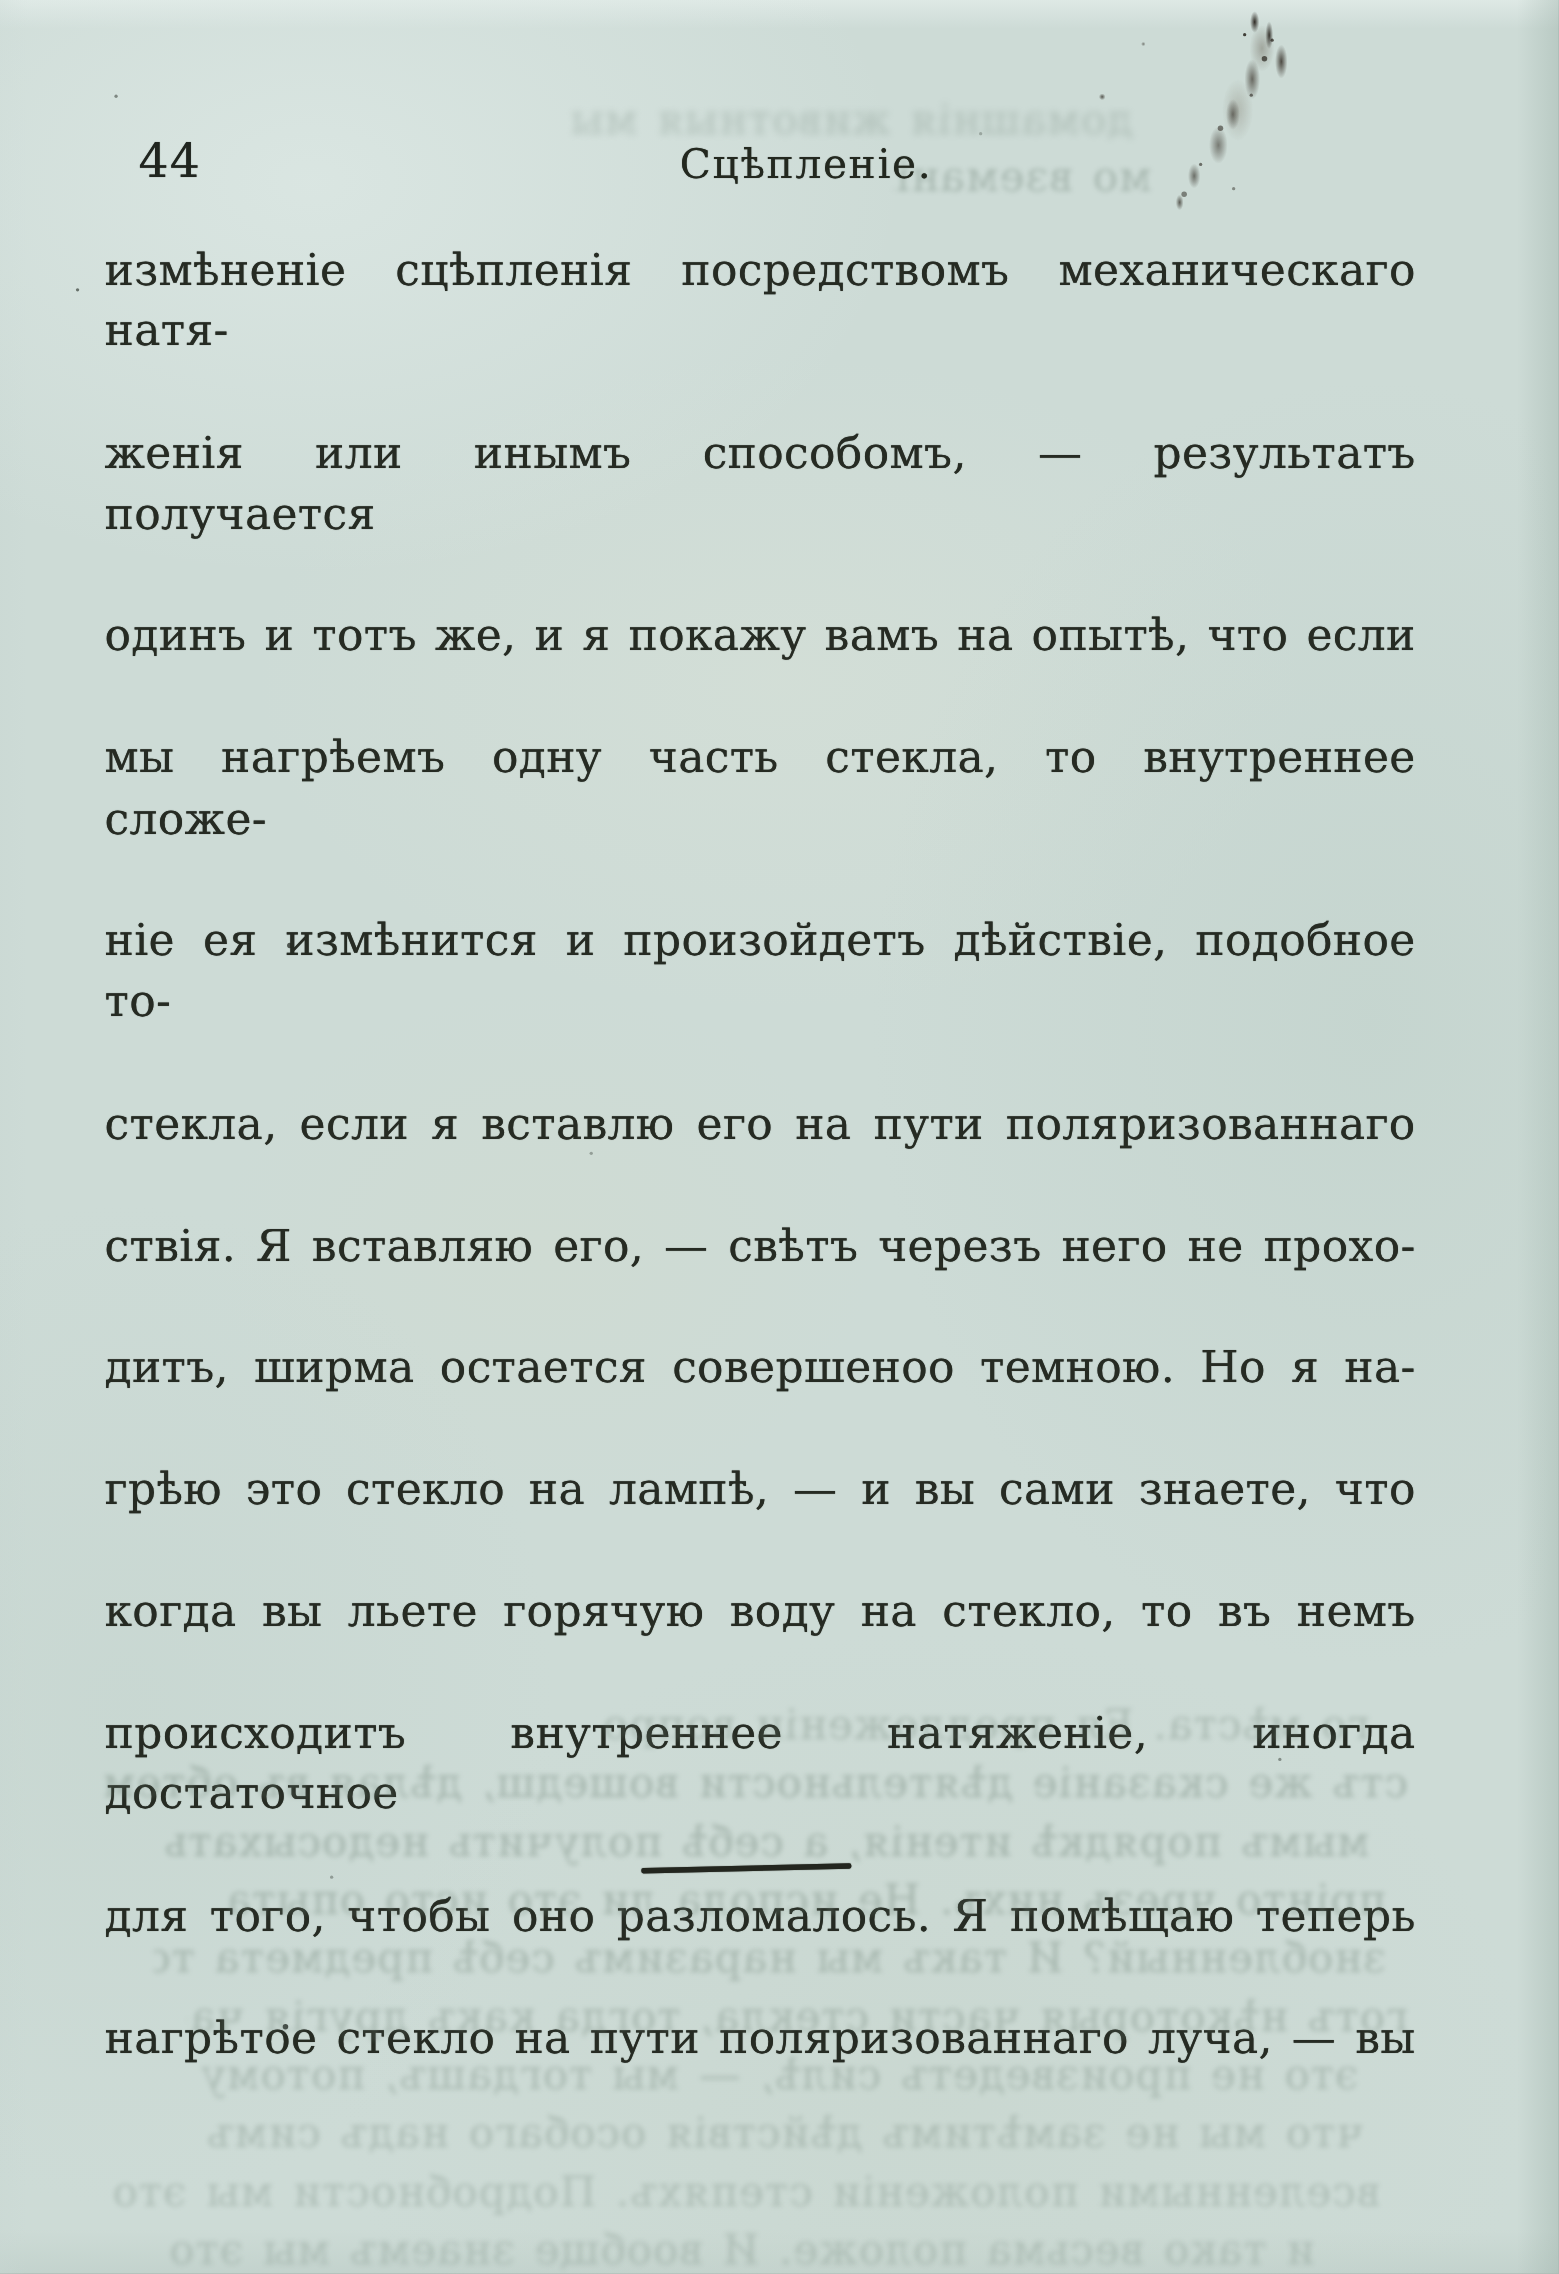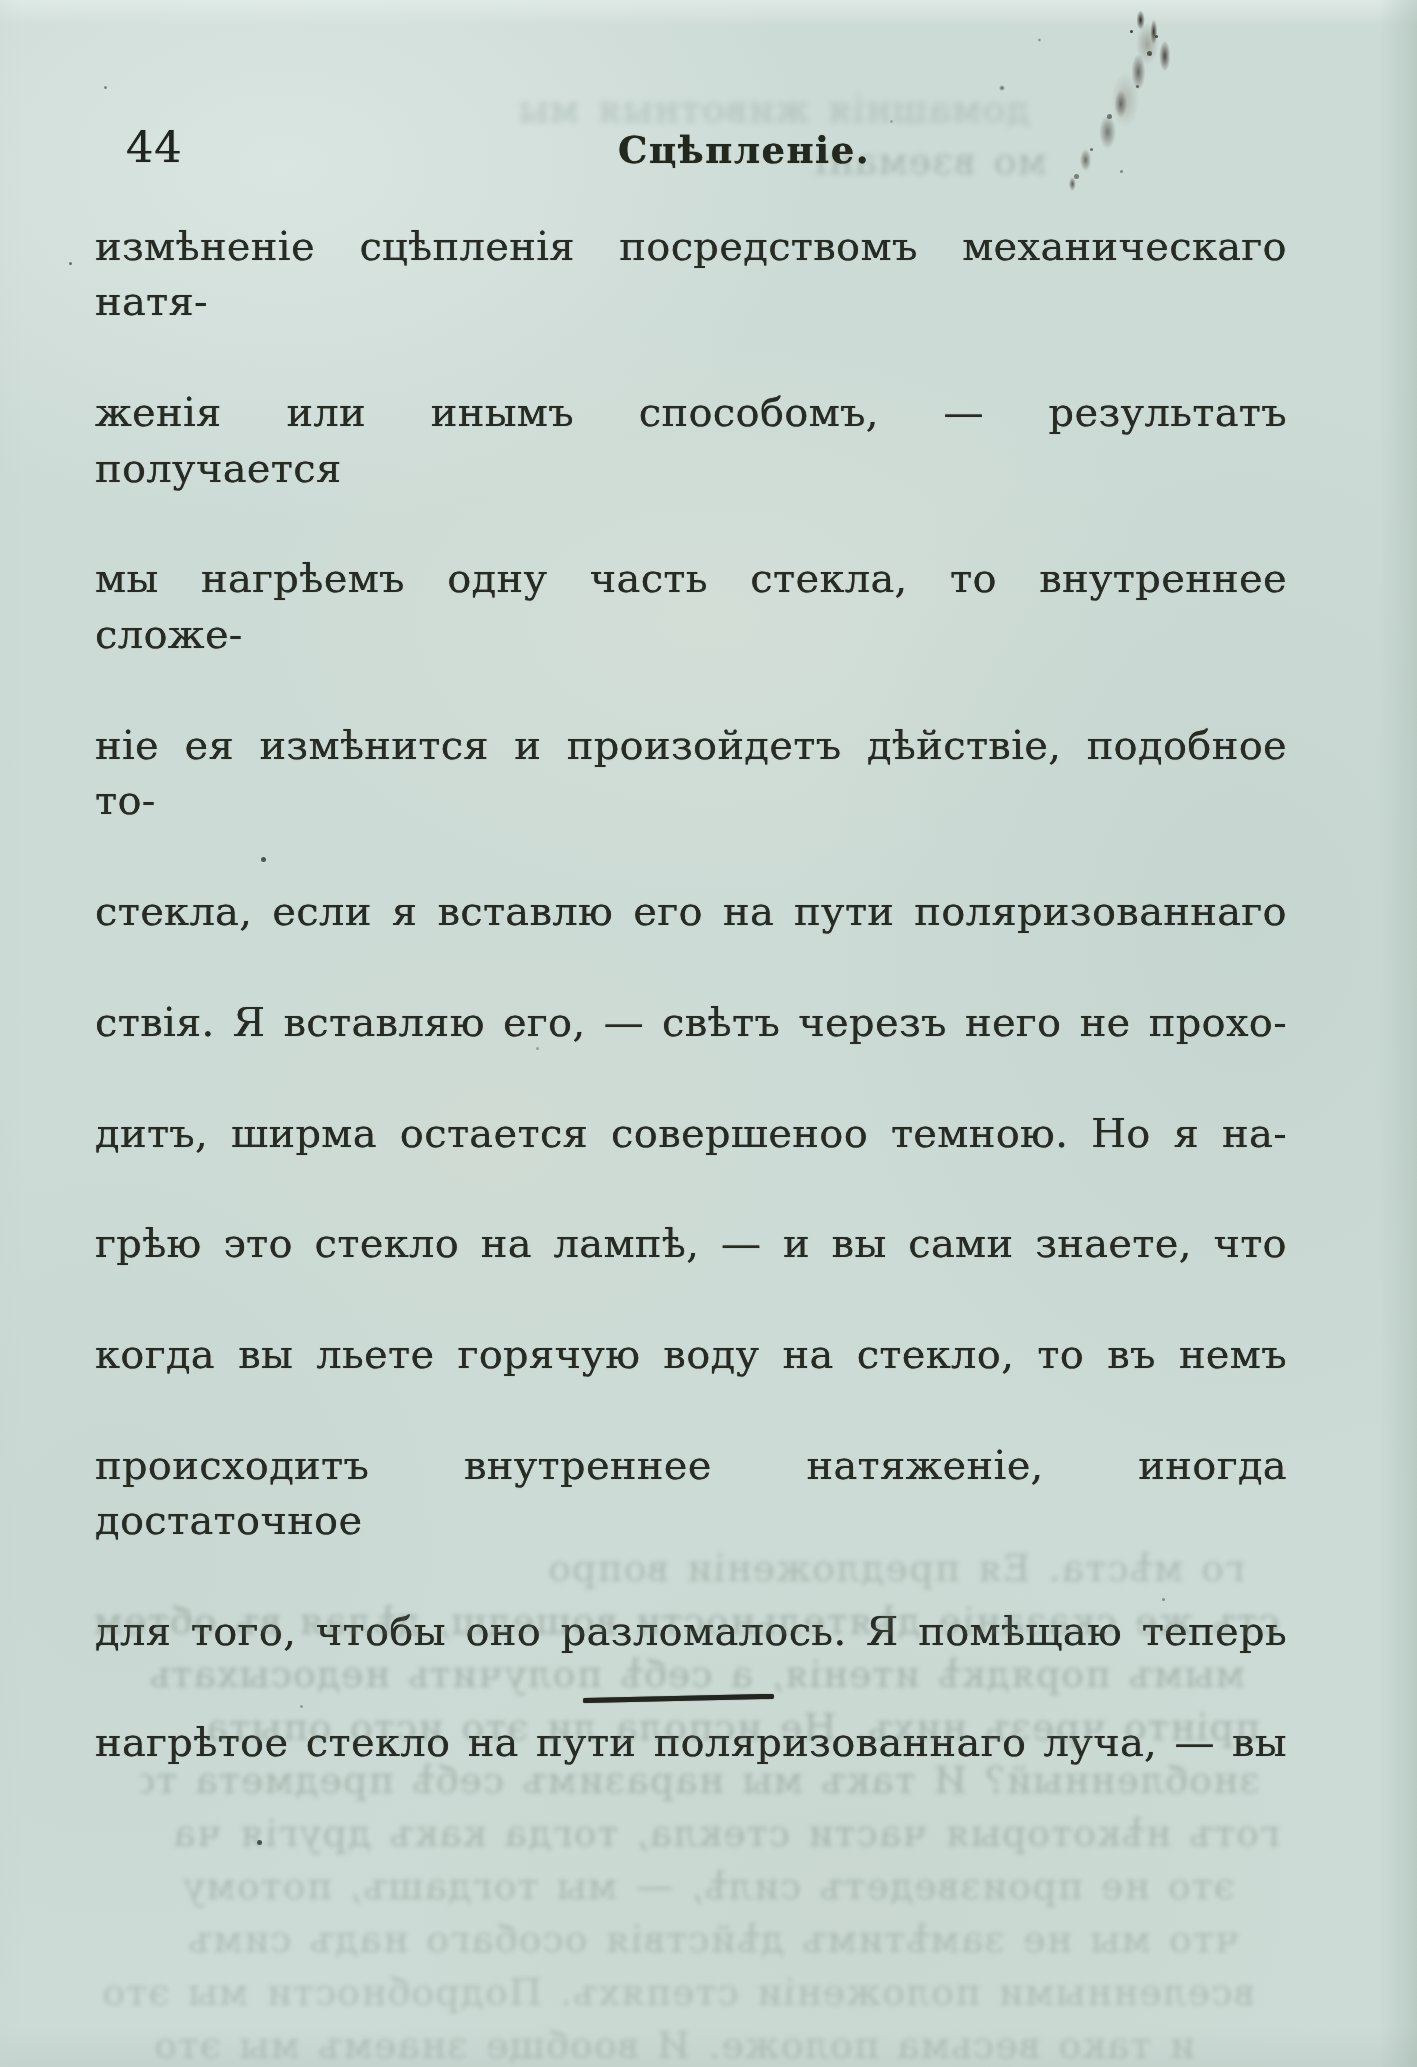--- a/index.html
+++ b/index.html
@@ -23,21 +23,20 @@
   }
   .page-number {
     position:absolute; left:126px; top:122px;
     font-size:43px; color:#20251f; letter-spacing:1px;
     text-shadow:0 0 0.7px rgba(25,30,24,.85);
   }
   .running-head {
     position:absolute; left:618px; top:128px;
     font-size:37px; color:#23281f; letter-spacing:1.5px;
     text-shadow:0 0 0.7px rgba(25,30,24,.85);
-    font-weight:bold;
   }
   .body-text {
     position:absolute; left:95px; top:219px; width:1192px;
     font-size:40px; line-height:55.4px; color:#262b23;
     letter-spacing:0.3px; word-spacing:2.5px;
     text-shadow:0 0 0.7px rgba(28,33,26,.8);
   }
   .line { text-align:justify; }
   .line::after { content:""; display:inline-block; width:100%; height:0; }
 
@@ -121,20 +120,21 @@
 
   <div class="page-number">44</div>
   <div class="running-head">Сцѣпленіе.</div>
 
   <div class="smudge"></div>
   <div class="specks"></div>
 
   <div class="body-text">
       <div class="line">измѣненіе сцѣпленія посредствомъ механическаго натя-</div>
       <div class="line">женія или инымъ способомъ, — результатъ получается</div>
+      <div class="line">одинъ и тотъ же, и я покажу вамъ на опытѣ, что если</div>
       <div class="line">мы нагрѣемъ одну часть стекла, то внутреннее сложе-</div>
       <div class="line">ніе ея измѣнится и произойдетъ дѣйствіе, подобное то-</div>
       <div class="line">стекла, если я вставлю его на пути поляризованнаго</div>
       <div class="line">ствія. Я вставляю его, — свѣтъ черезъ него не прохо-</div>
       <div class="line">дитъ, ширма остается совершеноо темною. Но я на-</div>
       <div class="line">грѣю это стекло на лампѣ, — и вы сами знаете, что</div>
       <div class="line">когда вы льете горячую воду на стекло, то въ немъ</div>
       <div class="line">происходитъ внутреннее натяженіе, иногда достаточное</div>
       <div class="line">для того, чтобы оно разломалось. Я помѣщаю теперь</div>
       <div class="line">нагрѣтое стекло на пути поляризованнаго луча, — вы</div>

